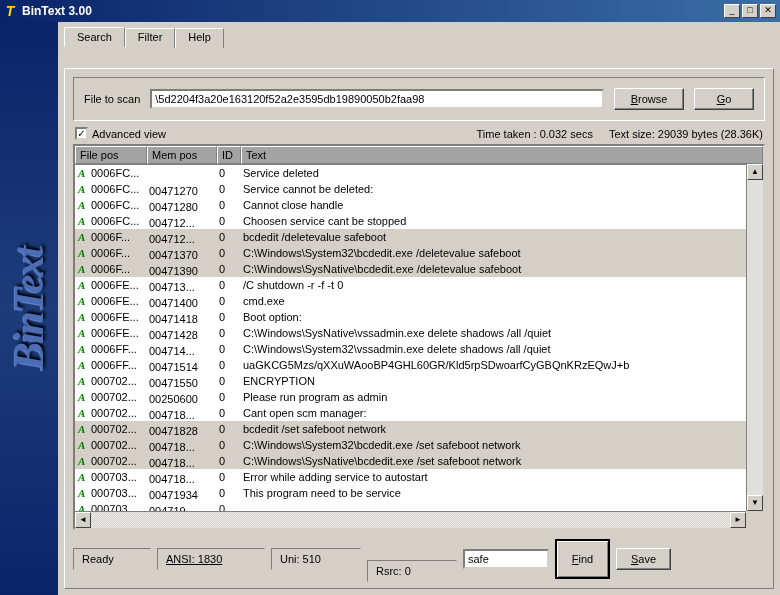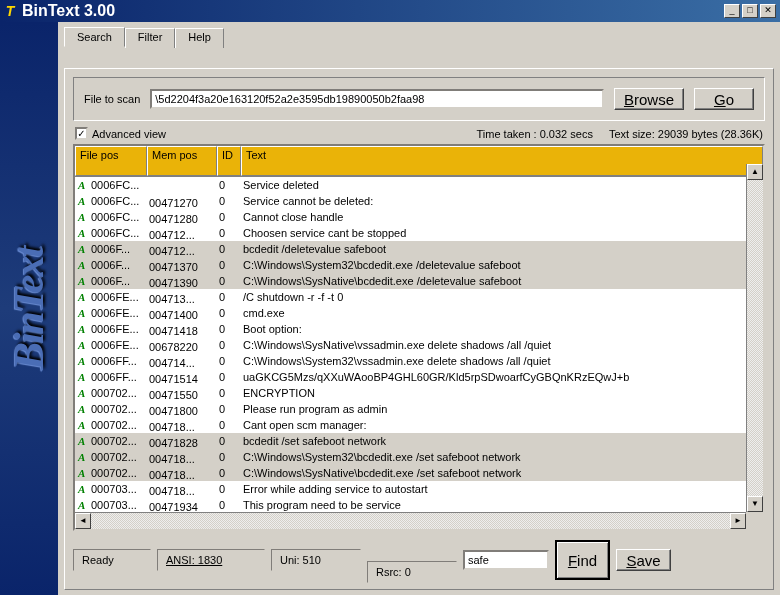--- a/index.html
+++ b/index.html
@@ -23,21 +23,21 @@
   .title-icon {
     font-style: italic;
     font-weight: bold;
     color: #ffd700;
     font-size: 14px;
     width: 16px;
     text-align: center;
   }
   .title-text {
     font-weight: bold;
-    font-size: 16px;
+    font-size: 12px;
     padding-left: 4px;
     flex: 1;
   }
   .win-btns { display: flex; gap: 2px; margin-right: 2px; }
   .win-btn {
     width: 16px; height: 14px;
     background: #d4d0c8;
     border: 1px solid #fff;
     border-right-color: #404040;
     border-bottom-color: #404040;
@@ -136,21 +136,21 @@
   }
   .btn {
     min-width: 70px;
     height: 22px;
     background: #d4d0c8;
     border: 1px solid #fff;
     border-right-color: #404040;
     border-bottom-color: #404040;
     box-shadow: inset -1px -1px 0 #808080;
     font-family: Tahoma, sans-serif;
-    font-size: 15px;
+    font-size: 11px;
     text-align: center;
   }
   .btn.default {
     border: 2px solid #000;
     box-shadow: inset 1px 1px 0 #fff, inset -1px -1px 0 #808080;
     height: 40px;
   }
   .btn u { text-decoration: underline; }
   .adv-row {
     display: flex;
@@ -184,22 +184,22 @@
   }
   .lv-head .col, .lv-row .cell {
     padding: 2px 4px;
     overflow: hidden;
     white-space: nowrap;
   }
   .lv-head .col {
     border: 1px solid #fff;
     border-right-color: #808080;
     border-bottom-color: #808080;
-    background: #eab308;
-    height: 30px;
+    background: #a3a3a3;
+    height: 18px;
   }
   .col-fp { width: 72px; }
   .col-mp { width: 70px; }
   .col-id { width: 24px; }
   .col-tx { flex: 1; }
   .lv-body {
     flex: 1;
     overflow: hidden;
   }
   .lv-row {
@@ -391,21 +391,21 @@
             <div class="lv-row">
               <span class="cell-ic">A</span>
               <span class="cell cell-fp">0006FE...</span>
               <span class="cell cell-mp">00471418</span>
               <span class="cell cell-id">0</span>
               <span class="cell cell-tx">cmd.exe</span>
             </div>
             <div class="lv-row">
               <span class="cell-ic">A</span>
               <span class="cell cell-fp">0006FE...</span>
-              <span class="cell cell-mp">00678220</span>
+              <span class="cell cell-mp">00471428</span>
               <span class="cell cell-id">0</span>
               <span class="cell cell-tx">Boot option:</span>
             </div>
             <div class="lv-row">
               <span class="cell-ic">A</span>
               <span class="cell cell-fp">0006FE...</span>
               <span class="cell cell-mp">004714...</span>
               <span class="cell cell-id">0</span>
               <span class="cell cell-tx">C:\Windows\SysNative\vssadmin.exe delete shadows /all /quiet</span>
             </div>
@@ -419,21 +419,21 @@
             <div class="lv-row">
               <span class="cell-ic">A</span>
               <span class="cell cell-fp">0006FF...</span>
               <span class="cell cell-mp">00471550</span>
               <span class="cell cell-id">0</span>
               <span class="cell cell-tx">uaGKCG5Mzs/qXXuWAooBP4GHL60GR/Kld5rpSDwoarfCyGBQnKRzEQwJ+b</span>
             </div>
             <div class="lv-row">
               <span class="cell-ic">A</span>
               <span class="cell cell-fp">000702...</span>
-              <span class="cell cell-mp">00471800</span>
+              <span class="cell cell-mp">00250600</span>
               <span class="cell cell-id">0</span>
               <span class="cell cell-tx">ENCRYPTION</span>
             </div>
             <div class="lv-row">
               <span class="cell-ic">A</span>
               <span class="cell cell-fp">000702...</span>
               <span class="cell cell-mp">004718...</span>
               <span class="cell cell-id">0</span>
               <span class="cell cell-tx">Please run program as admin</span>
             </div>

